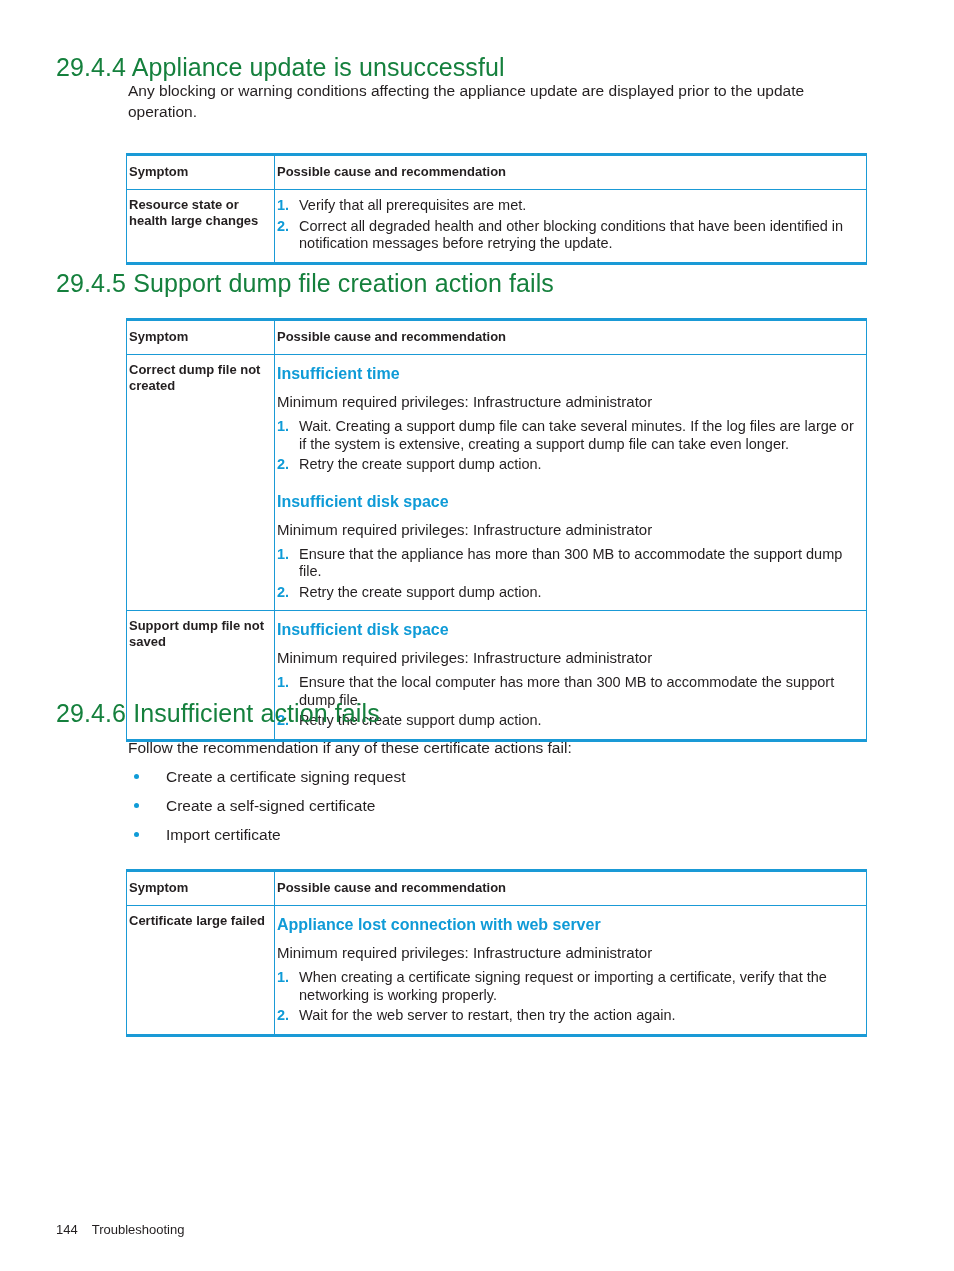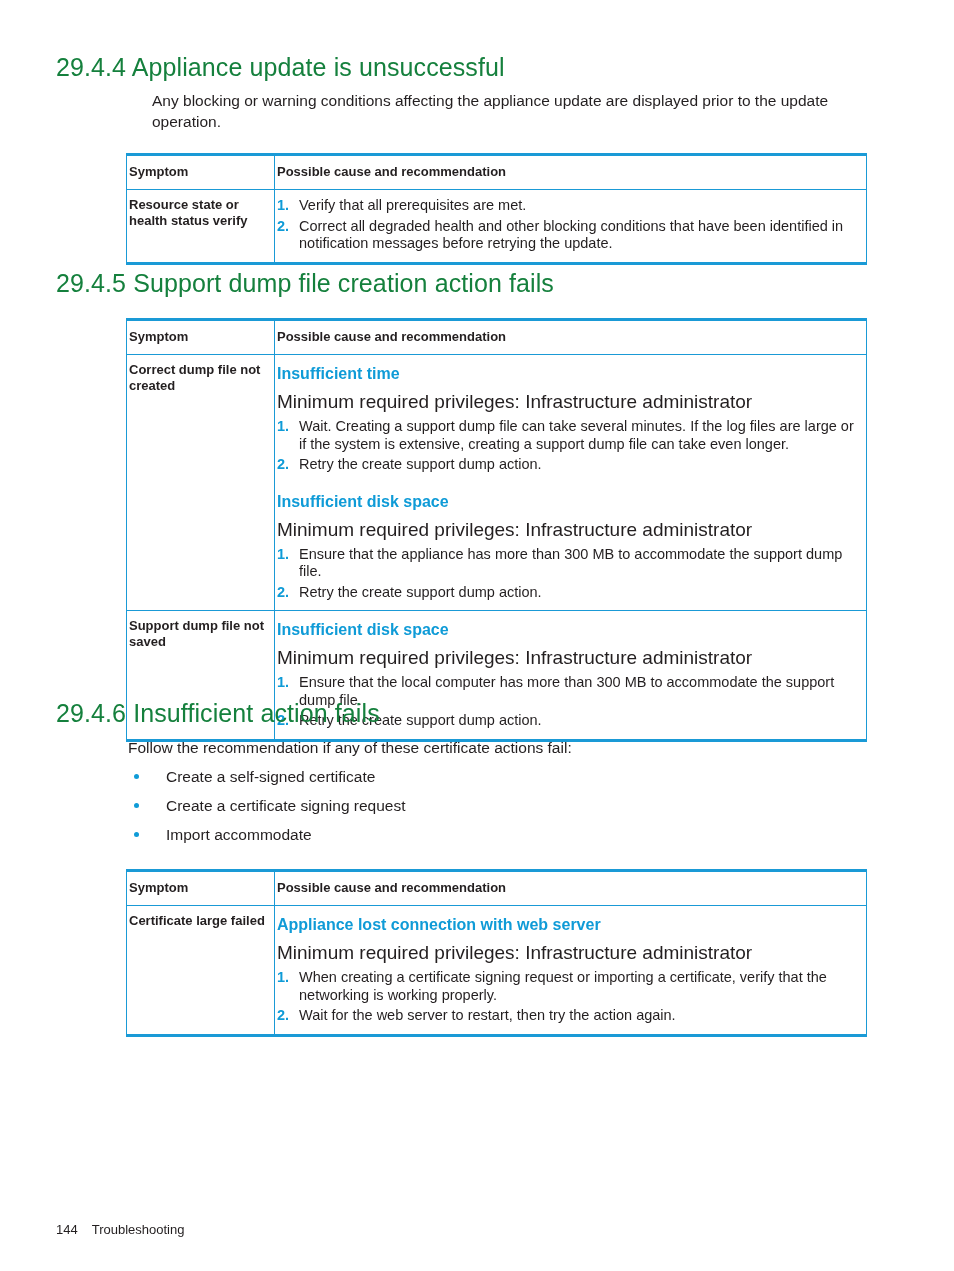--- a/index.html
+++ b/index.html
@@ -119,21 +119,21 @@
     color: #0f9bd7;
     font-weight: bold;
     font-size: 16px;
     line-height: 20px;
     margin: 2px 0 9px 0;
   }
   .cause-subhead.subsequent {
     margin-top: 18px;
   }
   .cause-note {
-    font-size: 19px;
+    font-size: 15px;
     line-height: 18px;
     margin: 0 0 7px 0;
     color: #231f20;
   }
 
   ol.num-list {
     list-style: none;
     margin: 0;
     padding: 0;
   }
@@ -169,37 +169,37 @@
   }
   .page-footer .folio { margin-right: 14px; }
 </style>
 </head>
 <body>
 
 <div class="page">
 
   <h2 class="section-heading abs" style="left:56px; top:52px; width:820px;">29.4.4 Appliance update is unsuccessful</h2>
 
-  <p class="body-text abs" style="left:128px; top:90px; width:712px;margin-left:24px;">Any blocking or warning conditions affecting the appliance update are displayed prior to the update operation.</p>
+  <p class="body-text abs" style="left:128px; top:80px; width:712px;">Any blocking or warning conditions affecting the appliance update are displayed prior to the update operation.</p>
 
   <div class="abs" style="left:126px; top:153px;">
     <table class="doc-table">
       <colgroup>
           <col class="c-symptom">
           <col class="c-cause">
         </colgroup>
       <thead>
         <tr>
           <th>Symptom</th>
           <th>Possible cause and recommendation</th>
         </tr>
       </thead>
       <tbody>
         <tr>
-          <td class="symptom-cell">Resource state or health status verify</td>
+          <td class="symptom-cell">Resource state or health large changes</td>
           <td class="cause-cell">
             <ol class="num-list">
               <li>
                 <span class="num">1.</span>
                 <span>Verify that all prerequisites are met.</span>
               </li>
               <li>
                 <span class="num">2.</span>
                 <span>Correct all degraded health and other blocking conditions that have been identified in notification messages before retrying the update.</span>
               </li>
@@ -278,29 +278,29 @@
     </table>
   </div>
 
   <h2 class="section-heading abs" style="left:56px; top:698px; width:820px;">29.4.6 Insufficient action fails</h2>
 
   <p class="body-text abs" style="left:128px; top:737px; width:712px;">Follow the recommendation if any of these certificate actions fail:</p>
 
   <ul class="bullet-list abs" style="left:128px; top:766px; width:712px;">
     <li>
       <span class="bullet-dot"></span>
+      <span>Create a certificate signing request</span>
+    </li>
+    <li>
+      <span class="bullet-dot"></span>
       <span>Create a self-signed certificate</span>
     </li>
     <li>
       <span class="bullet-dot"></span>
-      <span>Create a certificate signing request</span>
-    </li>
-    <li>
-      <span class="bullet-dot"></span>
-      <span>Import accommodate</span>
+      <span>Import certificate</span>
     </li>
   </ul>
 
   <div class="abs" style="left:126px; top:869px;">
     <table class="doc-table">
       <colgroup>
           <col class="c-symptom">
           <col class="c-cause">
         </colgroup>
       <thead>

